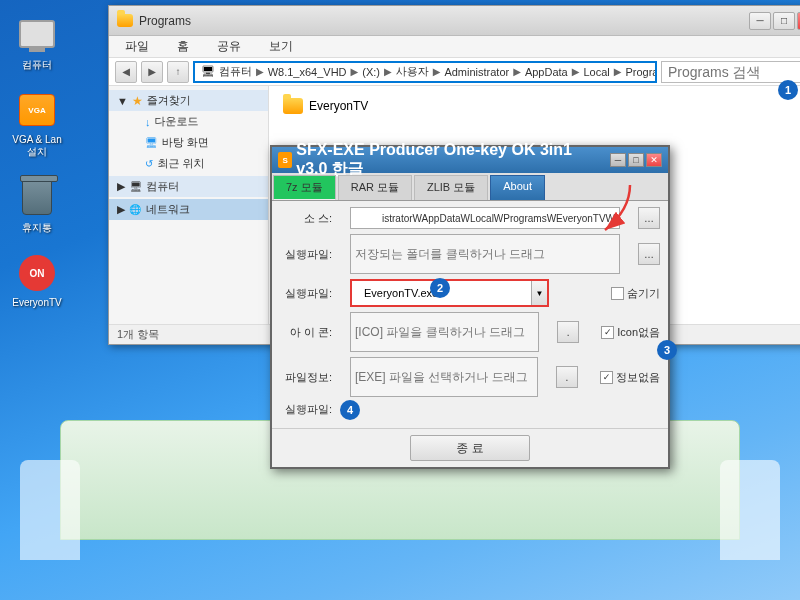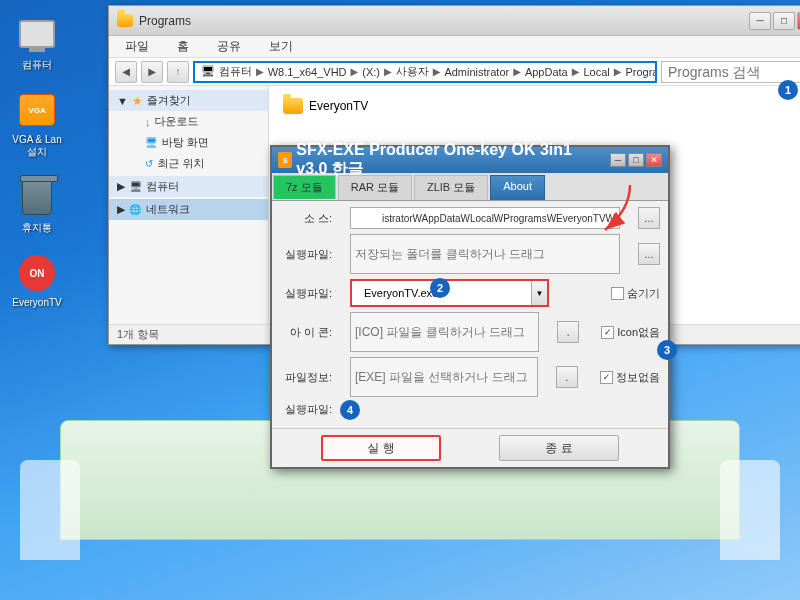--- a/index.html
+++ b/index.html
@@ -876,21 +876,20 @@
           <span>정보없음</span>
         </div>
       </div>
 
       <div class="sfx-row">
         <span class="sfx-label">실행파일:</span>
       </div>
     </div>
 
     <div class="sfx-footer">
-      <div class="sfx-footer-btn highlighted">실  행</div>
       <div class="sfx-footer-btn">종  료</div>
     </div>
   </div>
 
   <div class="annotation-circle" style="top: 80px; right: 2px;">1</div>
 
   <div class="annotation-circle" style="top: 278px; left: 430px;">2</div>
 
   <div class="annotation-circle" style="top: 340px; right: 123px;">3</div>
 

